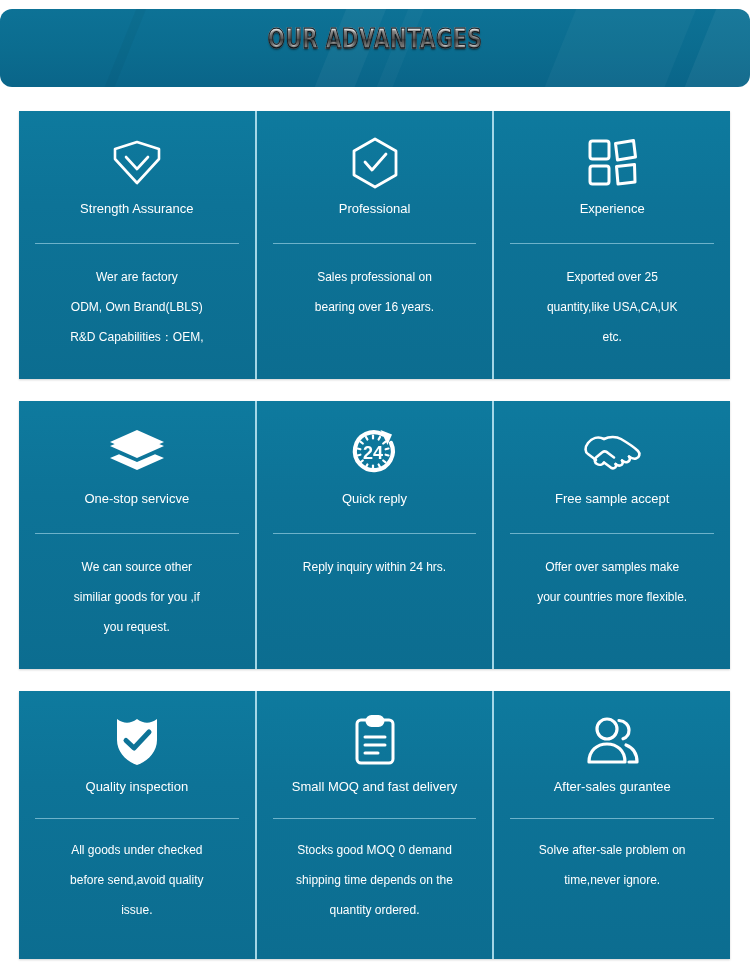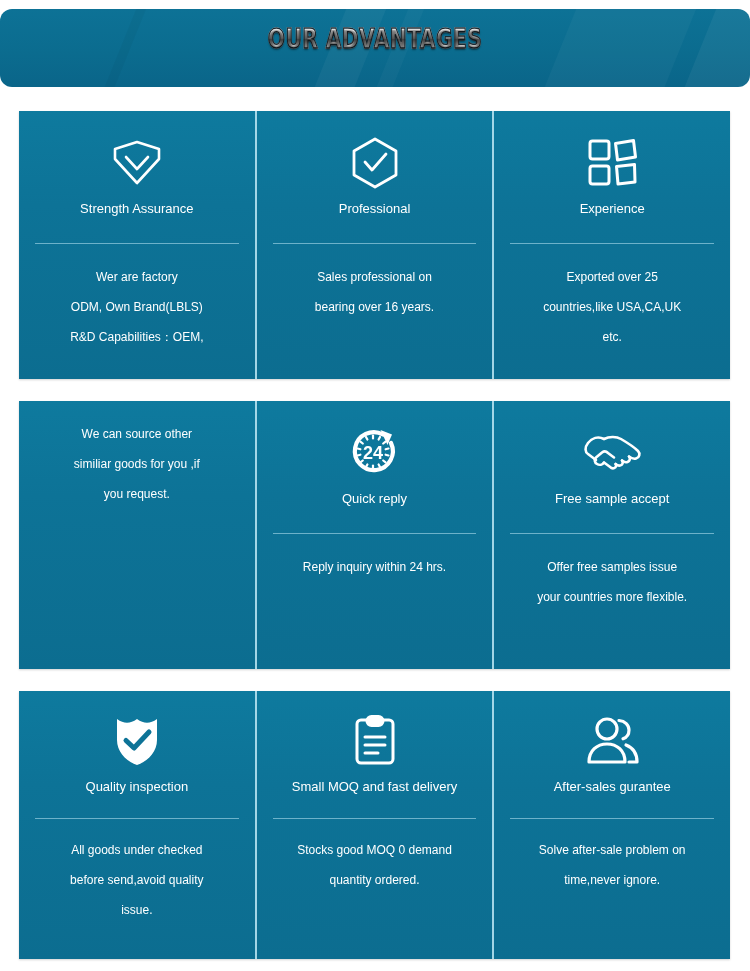--- a/index.html
+++ b/index.html
@@ -212,30 +212,40 @@
               <rect x="5" y="4" width="19" height="18" rx="2.5"></rect>
               <path d="M30.5 6.5 L48.5 3.5 L50.5 20 L32.5 23 Z"></path>
               <rect x="5" y="29" width="19" height="18" rx="2.5"></rect>
               <path d="M31.5 29.5 L49.5 27.5 L50 45 L33 47 Z"></path>
             </svg>
           </div>
           <div class="card-title">Experience</div>
         </div>
         <div class="card-body">
           <div>Exported over 25</div>
-          <div>countries,like USA,CA,UK</div>
+          <div>quantity,like USA,CA,UK</div>
           <div>etc.</div>
         </div>
       </div>
 
     </div>
 
     <div class="row r2">
 
       <div class="card">
+        <div class="card-top">
+          <div class="icon-wrap">
+            <svg width="58" height="50" viewBox="0 0 58 50" fill="#ffffff">
+              <path d="M29 2 L56 14 L29 26 L2 14 Z"></path>
+              <path d="M29 22 L47 14.2 L56 18 L29 30 L2 18 L11 14.2 Z"></path>
+              <path d="M29 34 L47 26.2 L56 30 L29 42 L2 30 L11 26.2 Z"></path>
+            </svg>
+          </div>
+          <div class="card-title">One-stop servicve</div>
+        </div>
         <div class="card-body">
           <div>We can source other</div>
           <div>similiar goods for you ,if</div>
           <div>you request.</div>
         </div>
       </div>
 
       <div class="card">
         <div class="card-top">
           <div class="icon-wrap">
@@ -276,21 +286,21 @@
               <path d="M23 8 C28 5.5 35 5 40 8 C46 11.5 54 17 57 20 C59.5 22.5 58.5 26.5 55 27.5 C52.5 28.2 50 27 48 25.5"></path>
               <path d="M48 25.5 C49.5 27.5 49 30 46.5 31 C44.5 31.8 42.5 30.8 41 29.5"></path>
               <path d="M41 29.5 C42.3 31.4 41.8 33.6 39.6 34.4 C37.8 35.1 36 34.2 34.6 33"></path>
               <path d="M34.6 33 C35.6 34.7 35.1 36.5 33.2 37.1 C31.6 37.7 30 36.9 28.8 35.8 L23 31.5"></path>
               <path d="M23 31.5 C21.5 33.8 18.5 34.5 16 33 C13.5 31.5 13 28.5 15 26.5 L21 21.5 C23 20 25.5 20.5 27 22 L33 26.5"></path>
             </svg>
           </div>
           <div class="card-title">Free sample accept</div>
         </div>
         <div class="card-body">
-          <div>Offer free samples issue</div>
+          <div>Offer over samples make</div>
           <div>your countries more flexible.</div>
         </div>
       </div>
 
     </div>
 
     <div class="row r3">
 
       <div class="card">
         <div class="card-top">
@@ -317,20 +327,21 @@
               <rect x="15" y="2.5" width="16" height="9" rx="4.5" fill="#ffffff" stroke="#ffffff"></rect>
               <path d="M13 23 H33"></path>
               <path d="M13 31 H33"></path>
               <path d="M13 39 H26"></path>
             </svg>
           </div>
           <div class="card-title">Small MOQ and fast delivery</div>
         </div>
         <div class="card-body">
           <div>Stocks good MOQ 0 demand</div>
+          <div>shipping time depends on the</div>
           <div>quantity ordered.</div>
         </div>
       </div>
 
       <div class="card">
         <div class="card-top">
           <div class="icon-wrap">
             <svg width="60" height="50" viewBox="0 0 60 50" fill="none" stroke="#ffffff" stroke-width="3.2" stroke-linejoin="round" stroke-linecap="round">
               <circle cx="25" cy="13" r="10"></circle>
               <path d="M7 46 C7 34.5 15 28 25 28 C35 28 43 34.5 43 46 Z"></path>

